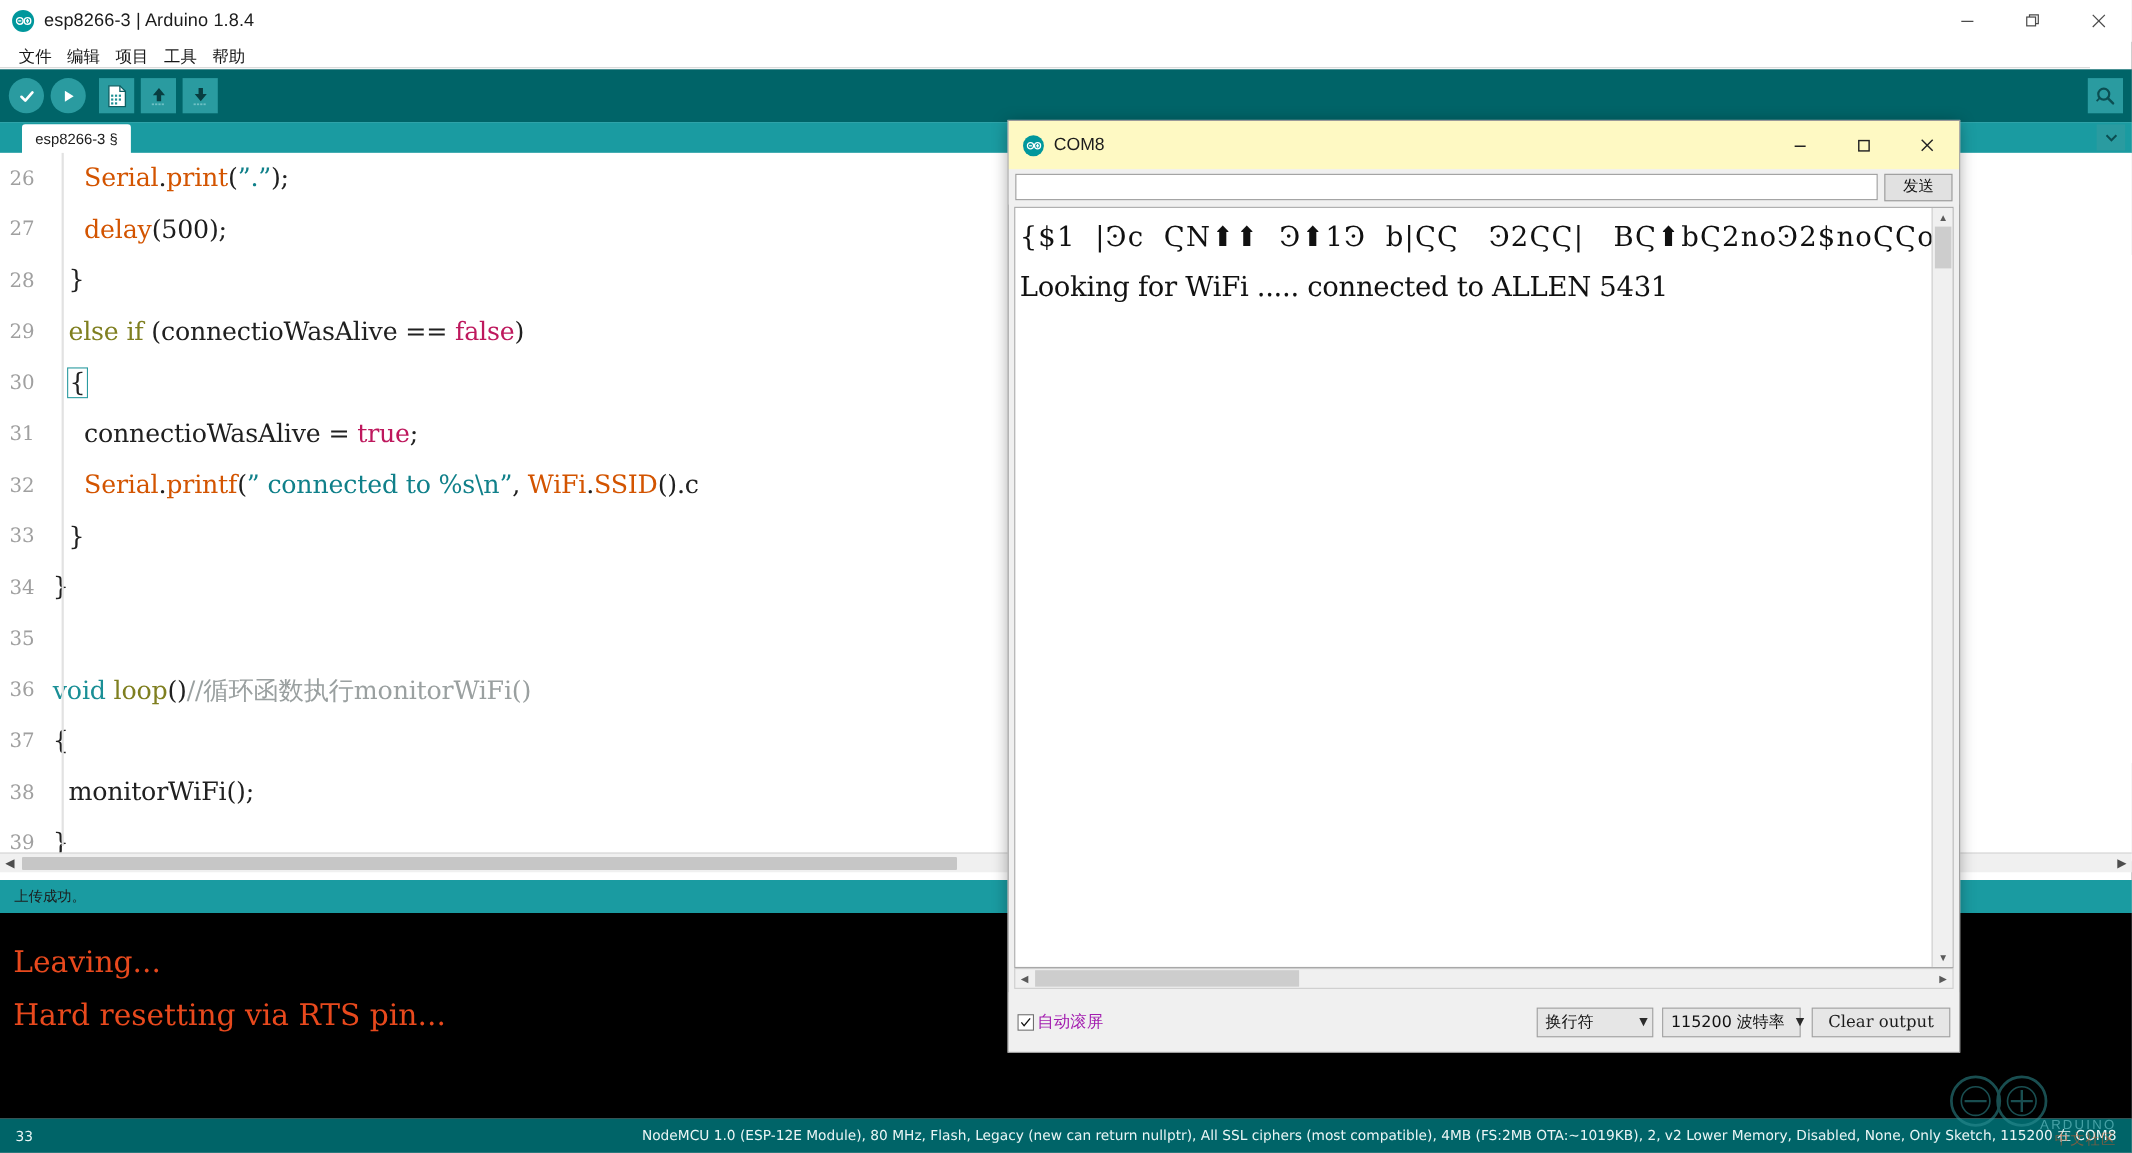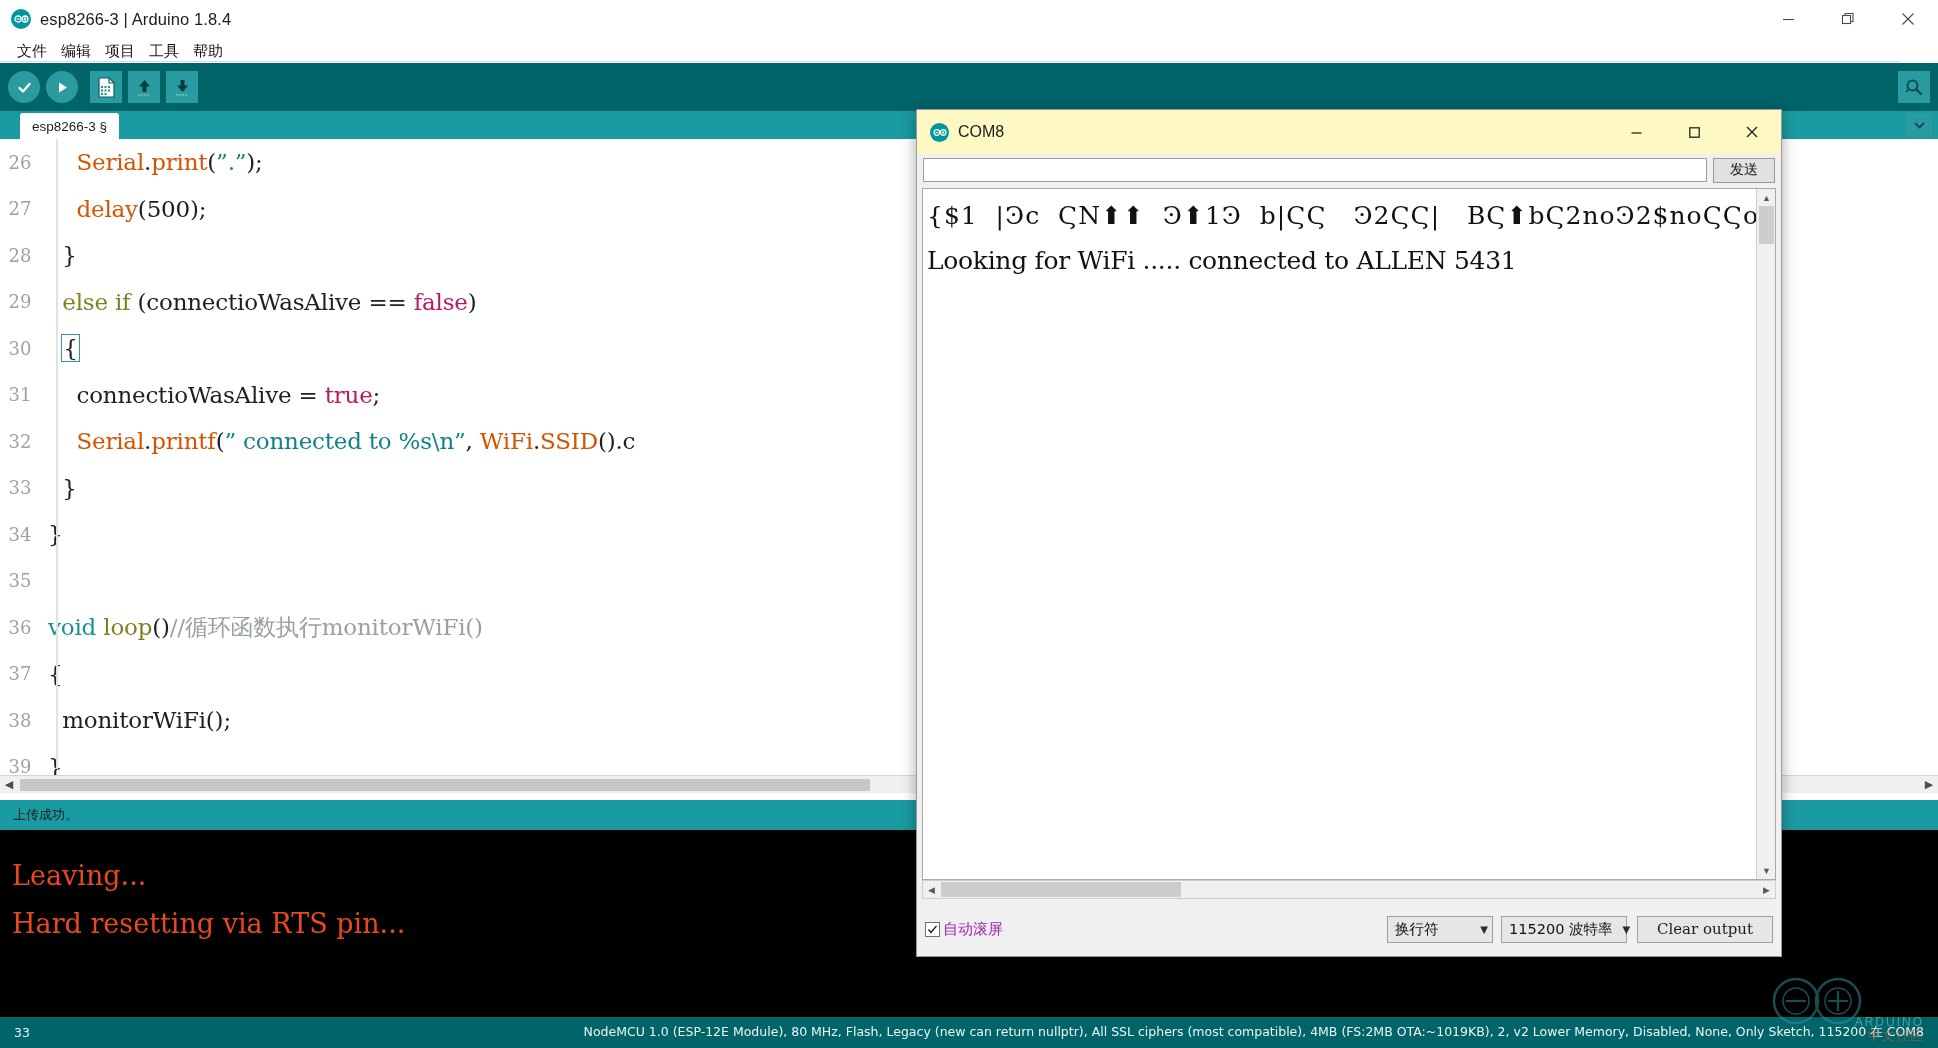--- a/index.html
+++ b/index.html
@@ -277,21 +277,21 @@
   .sm-select {
     height: 27px; background: #e6e6e6; border: 1px solid #a0a0a0;
     display: flex; align-items: center; padding: 0 4px 0 7px;
     font-size: 14.5px; color: #111; font-family: "DejaVu Sans", sans-serif;
   }
   .sm-select .selval { white-space: nowrap; text-align: center; }
   .sm-select .caret { margin-left: auto; padding-left: 10px; color: #2b2b2b; font-size: 10px; }
   #sel-lineending { margin-left: auto; width: 106px; }
   #sel-baud { margin-left: 8px; width: 126px; }
   #btn-clear {
-    margin-left: 10px; height: 27px; width: 136px;
+    margin-left: 10px; height: 27px; width: 126px;
     background: #e6e6e6; border: 1px solid #a0a0a0;
     font-size: 15px; color: #1c1c1c; cursor: default;
     font-family: "DejaVu Serif", serif;
   }
 </style>
 </head>
 <body>
 
 <div id="arduino-window">
 

